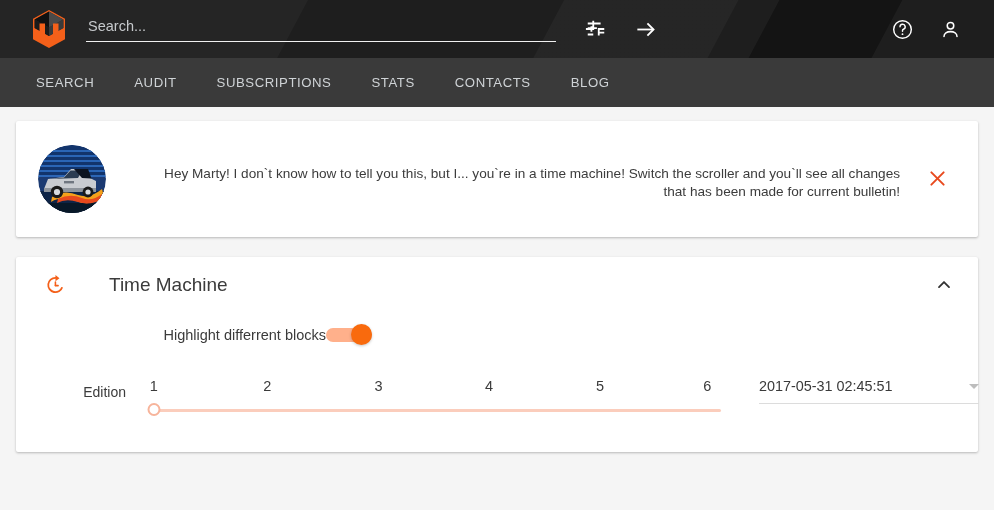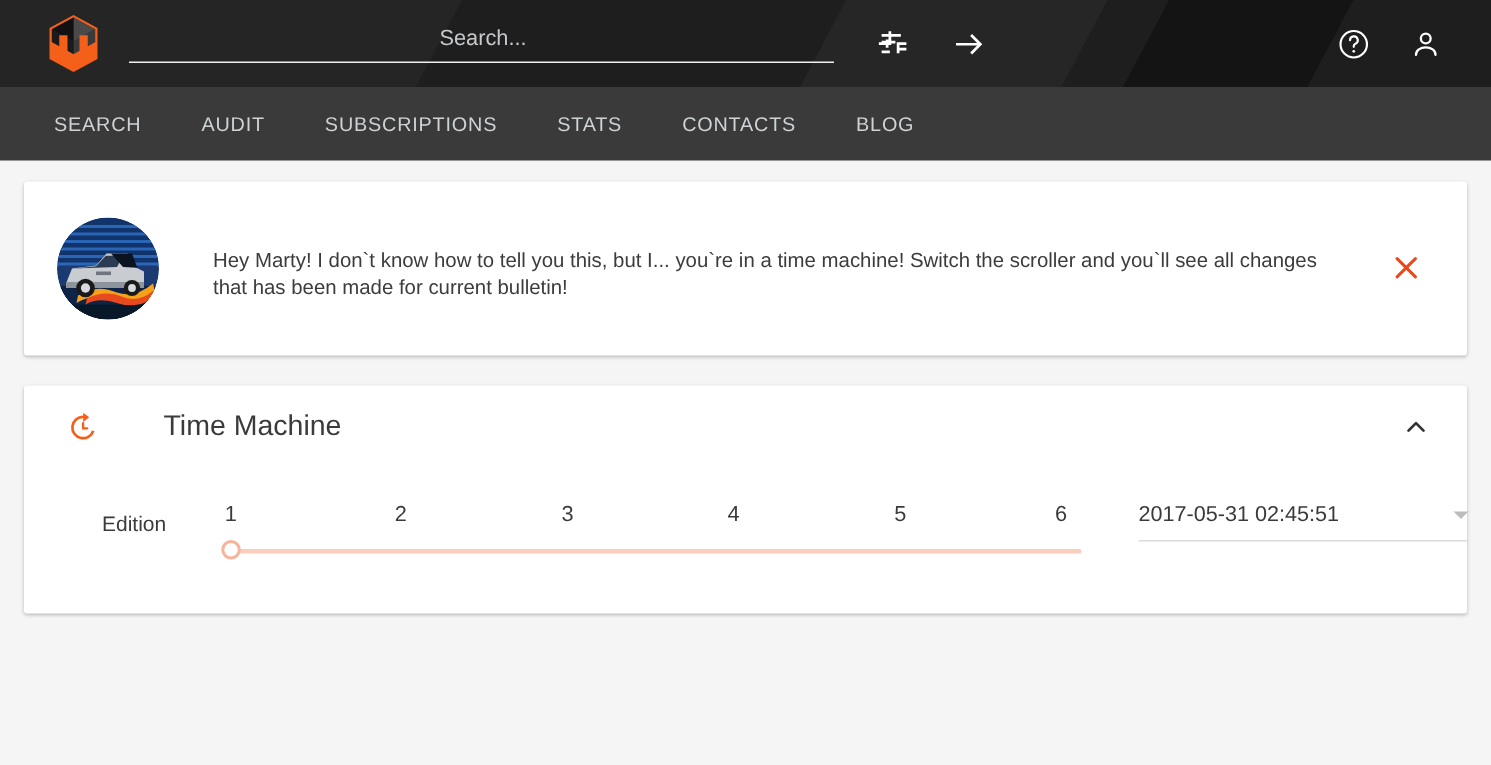--- a/index.html
+++ b/index.html
@@ -42,21 +42,20 @@
   .search-input {
     width: 100%;
     background: transparent;
     border: none;
     border-bottom: 1px solid #f1f1f1;
     outline: none;
     color: #e8e8e8;
     font-size: 14.5px;
     font-family: "Liberation Sans", sans-serif;
     padding: 0 0 7px 2px;
-    text-align: center;
   }
   .search-input::placeholder { color: #c6c9cc; opacity: 1; }
 
   .topbar-icon {
     position: relative;
     flex: 0 0 auto;
     width: 24px; height: 24px;
     color: #fff;
     cursor: pointer;
     display: flex; align-items: center; justify-content: center;
@@ -84,20 +83,21 @@
     white-space: nowrap;
   }
 
   
   .page { padding: 14px 16px 0 16px; }
 
   .card {
     background: #fff;
     border-radius: 2px;
     box-shadow: 0 1px 3px rgba(0,0,0,0.16), 0 1px 2px rgba(0,0,0,0.10);
+    text-align: right;
   }
 
   
   .banner {
     display: flex;
     align-items: flex-start;
     padding: 22px 16px 22px 22px;
     height: 116px;
     margin-bottom: 20px;
   }
@@ -384,20 +384,27 @@
       </div>
       <div class="tm-title">Time Machine</div>
       <div class="tm-collapse">
         <svg viewBox="0 0 24 24" width="20" height="20" fill="none" stroke="currentColor" stroke-width="2.2" stroke-linecap="round" stroke-linejoin="round" aria-hidden="true">
           <polyline points="6,14.5 12,8.5 18,14.5"></polyline>
         </svg>
       </div>
     </div>
 
 
+    <div class="tm-row">
+      <div class="tm-row-label">Highlight differrent blocks</div>
+      <div class="toggle">
+        <div class="track"></div>
+        <div class="thumb"></div>
+      </div>
+    </div>
 
     <div class="slider-row">
       <div class="slider-caption">Edition</div>
 
       <div class="slider-area">
         <div class="slider-ticklabels">
           <span style="left:0.5%">1</span>
           <span style="left:20.4%">2</span>
           <span style="left:39.9%">3</span>
           <span style="left:59.3%">4</span>

